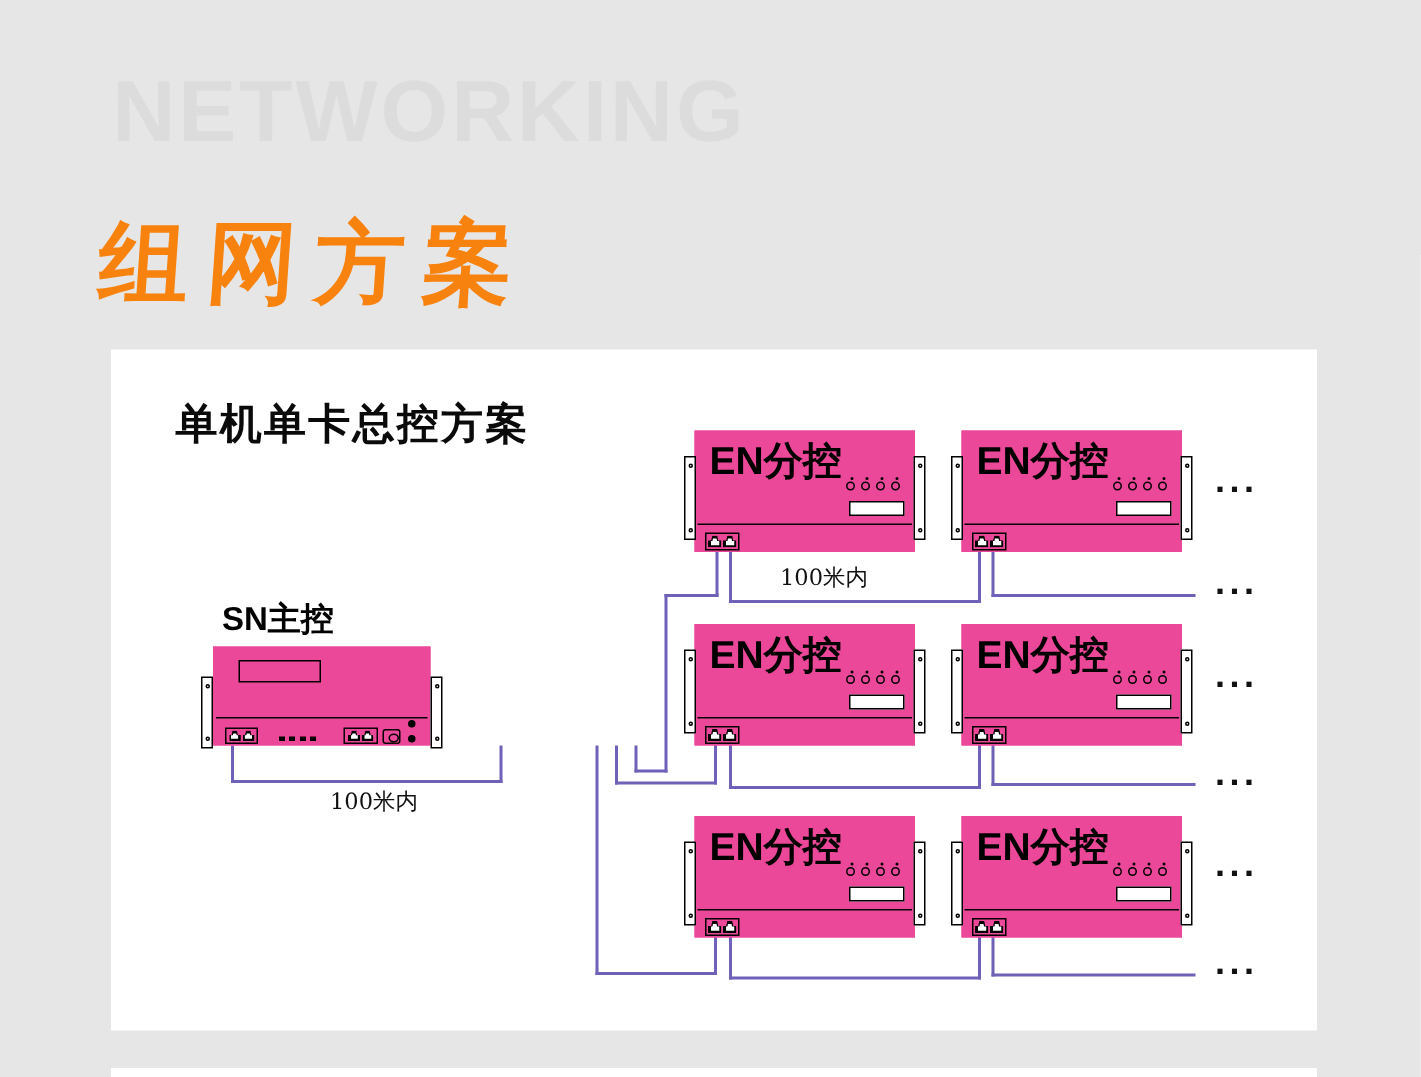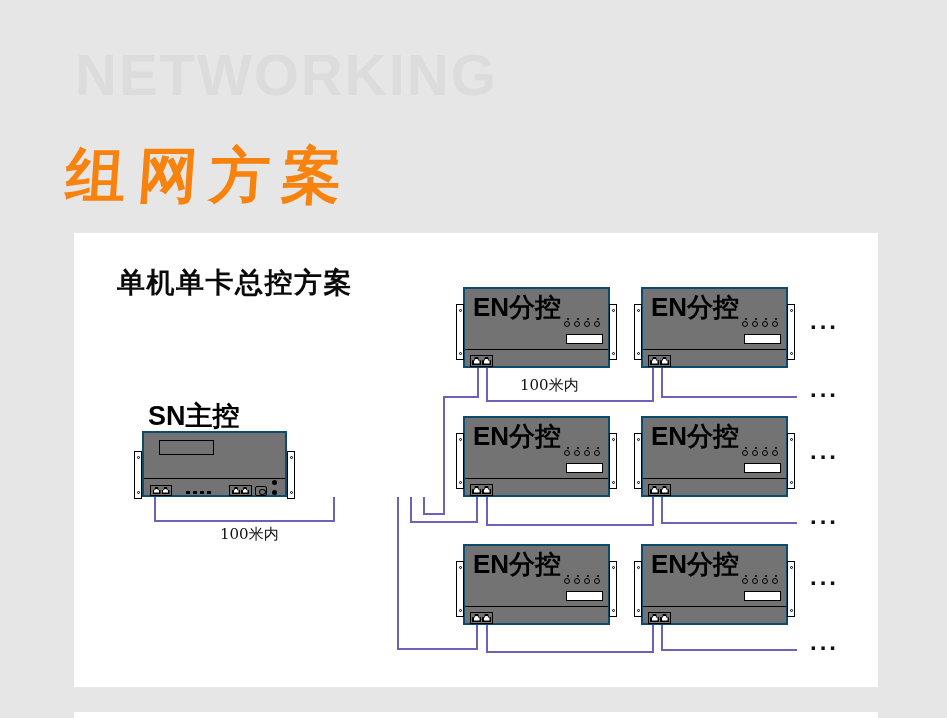--- a/index.html
+++ b/index.html
@@ -16,21 +16,21 @@
   .panel-next { position:absolute; left:74px; top:712px; width:804px; height:6px; background:#ffffff; }
 
   .subtitle { position:absolute; left:117px; top:264px; font-size:28px; font-weight:800; letter-spacing:1.5px; color:#0a0a0a; white-space:nowrap; }
 
   
   .wire { position:absolute; background:#6e61b8; }
   .wire.v { width:2px; }
   .wire.h { height:2px; }
 
   
-  .dev { position:absolute; background:#737373; border:2px solid #0c4a6e; }
+  .dev { position:absolute; background:#ec4899; border:2px solid #ec4899; }
   .ear { position:absolute; width:8px; background:#fff; border:1.4px solid #000; }
   .ear .screw { position:absolute; left:1.5px; width:3px; height:3px; border:1px solid #000; border-radius:50%; display:block; }
   .ear .screw.t { top:4px; } .ear .screw.b { bottom:4px; }
 
   .rj { display:block; position:relative; background:#000;
         clip-path:polygon(0 100%,0 42%,24% 42%,32% 0,68% 0,76% 42%,100% 42%,100% 100%); }
   .rj::after { content:""; position:absolute; left:1.5px; right:1.5px; top:1.5px; bottom:1.5px; background:#fff;
         clip-path:polygon(0 100%,0 42%,24% 42%,32% 0,68% 0,76% 42%,100% 42%,100% 100%); }
 
   
@@ -120,21 +120,21 @@
   <div class="wire h" style="left:397px;top:648px;width:81px"></div>
   <div class="wire v" style="left:476px;top:623px;height:27px"></div>
 
   <div class="wire v" style="left:486px;top:623px;height:30px"></div>
   <div class="wire h" style="left:486px;top:651px;width:168px"></div>
   <div class="wire v" style="left:652px;top:623px;height:30px"></div>
 
   <div class="wire v" style="left:661px;top:623px;height:28px"></div>
   <div class="wire h" style="left:661px;top:649px;width:136px"></div>
 
-  <div class="device-title" style="left:148px;top:398px;font-size:27px">SN主控</div>
+  <div class="device-title" style="left:148px;top:398px;font-size:22px">SN主控</div>
   <div class="dev sn-device" style="left:142px;top:431px">
     <div class="ear ear-l">
         <i class="screw t"></i>
         <i class="screw b"></i>
       </div>
     <div class="ear ear-r">
         <i class="screw t"></i>
         <i class="screw b"></i>
       </div>
     <div class="sn-disp"></div>

